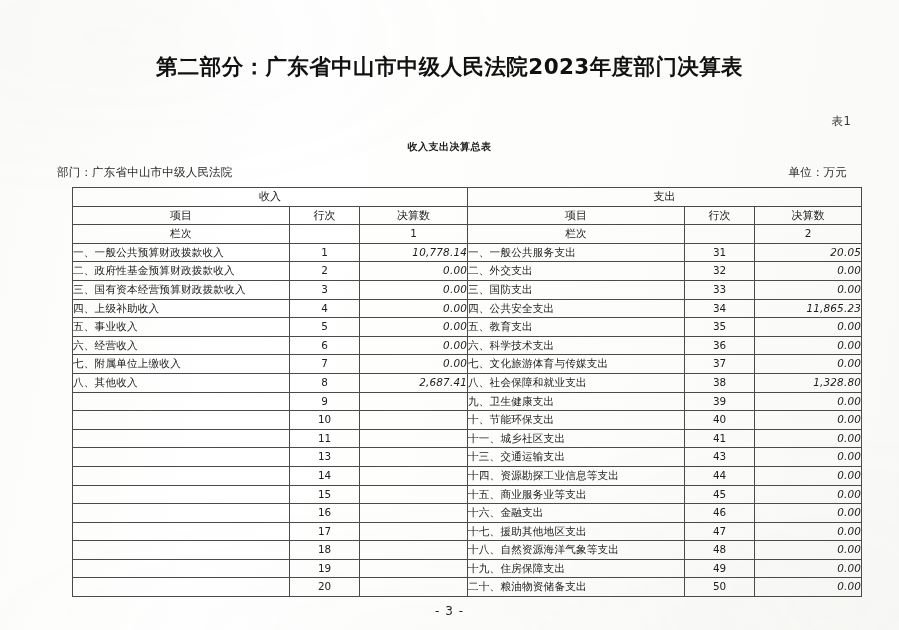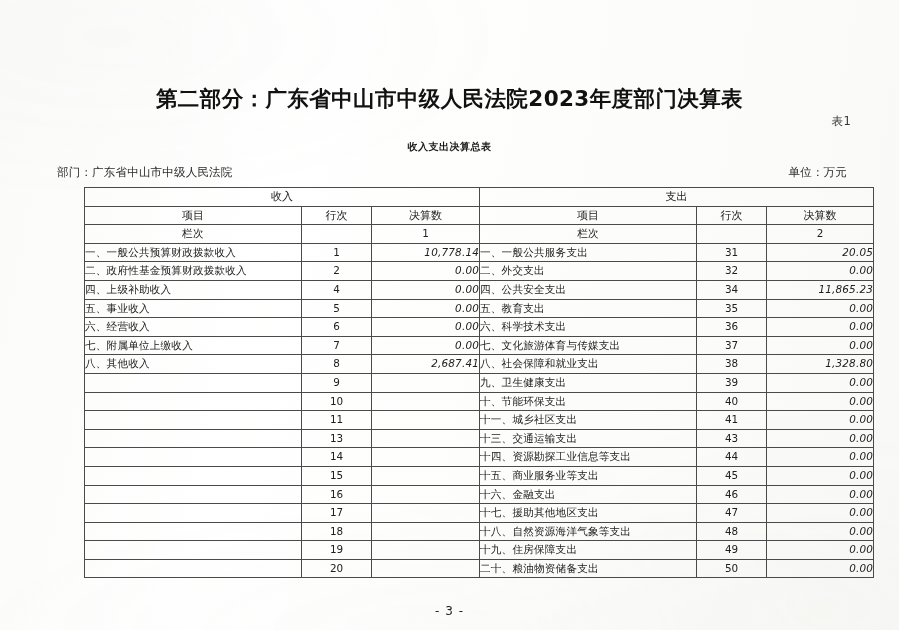--- a/index.html
+++ b/index.html
@@ -38,21 +38,20 @@
     position: absolute;
     top: 52px;
     left: 0;
     width: 899px;
     text-align: center;
     font-family: "DejaVu Sans", "Liberation Sans", sans-serif;
     font-size: 21.5px;
     font-weight: 700;
     letter-spacing: .4px;
     color: #111;
-    margin-top: 32px;
   }
 
   .table-no {
     position: absolute;
     top: 114px;
     right: 48px;
     font-size: 11.5px;
     color: #333;
     letter-spacing: .3px;
   }
@@ -78,21 +77,21 @@
     justify-content: space-between;
     font-size: 11.5px;
     color: #2a2a2a;
     letter-spacing: .2px;
     gap: 40px;
   }
 
   .tbl-wrap {
     position: absolute;
     top: 187px;
-    left: 72px;
+    left: 60px;
     width: 789px;
     padding-left: 12px;
   }
   table.fin {
     border-collapse: collapse;
     width: 789px;
     table-layout: fixed;
     font-size: 10.6px;
     color: #202020;
   }
@@ -192,20 +191,28 @@
           </tr>
           <tr>
             <td class="c-item">二、政府性基金预算财政拨款收入</td>
             <td class="c-row">2</td>
             <td class="c-val">0.00</td>
             <td class="c-item">二、外交支出</td>
             <td class="c-row">32</td>
             <td class="c-val">0.00</td>
           </tr>
           <tr>
+            <td class="c-item">三、国有资本经营预算财政拨款收入</td>
+            <td class="c-row">3</td>
+            <td class="c-val">0.00</td>
+            <td class="c-item">三、国防支出</td>
+            <td class="c-row">33</td>
+            <td class="c-val">0.00</td>
+          </tr>
+          <tr>
             <td class="c-item">四、上级补助收入</td>
             <td class="c-row">4</td>
             <td class="c-val">0.00</td>
             <td class="c-item">四、公共安全支出</td>
             <td class="c-row">34</td>
             <td class="c-val">11,865.23</td>
           </tr>
           <tr>
             <td class="c-item">五、事业收入</td>
             <td class="c-row">5</td>

